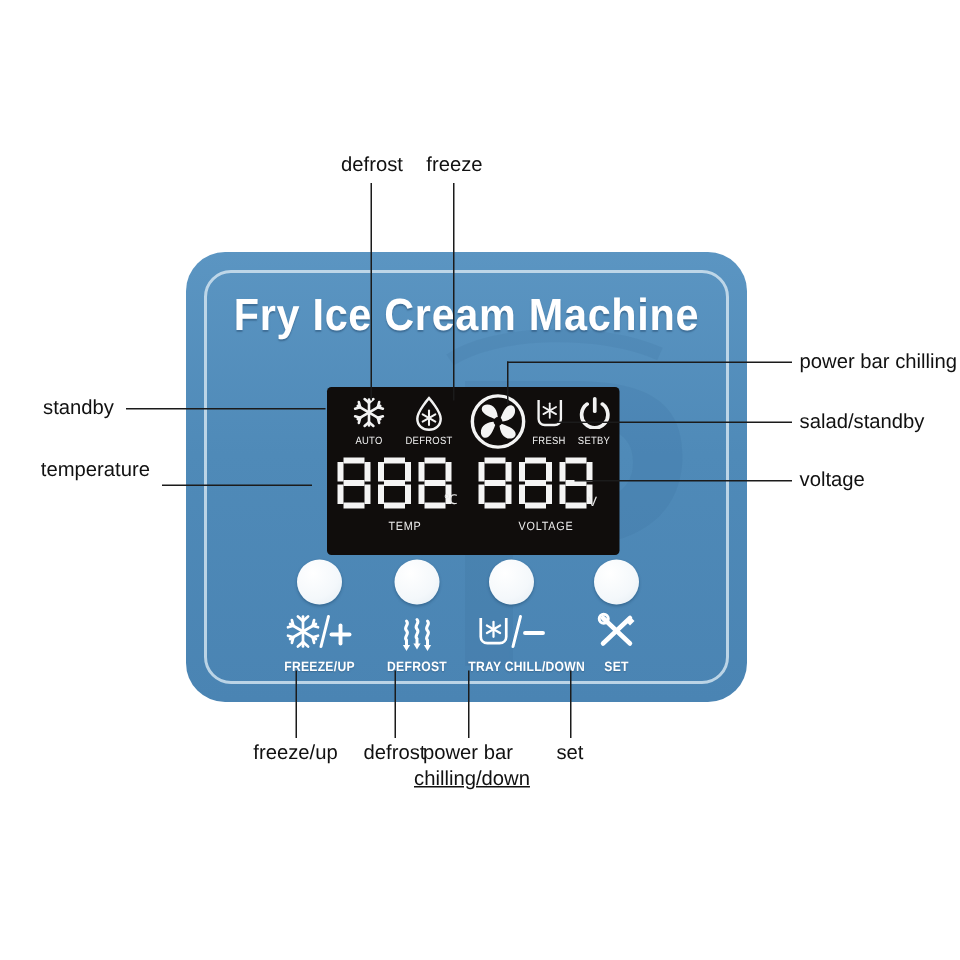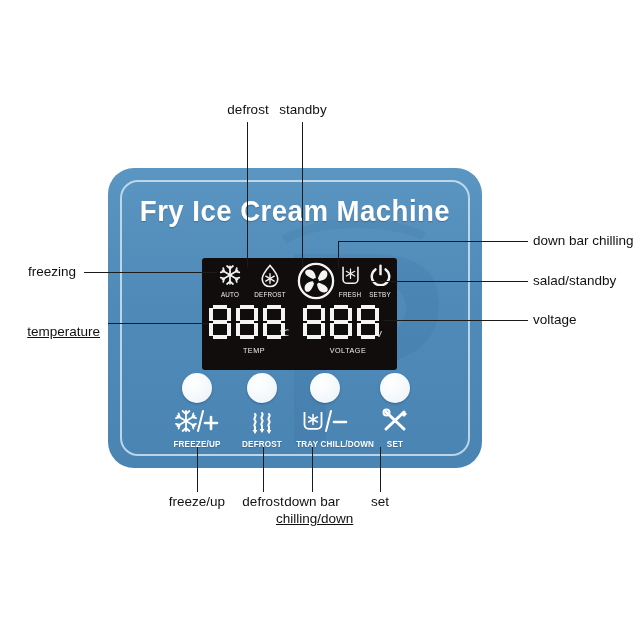--- a/index.html
+++ b/index.html
@@ -7,21 +7,21 @@
     width:640px;height:640px;
     background:#ffffff;
     font-family:"Liberation Sans", sans-serif;
     overflow:hidden;
     position:relative;
   }
   #stage{position:absolute;left:0;top:0;width:640px;height:640px;}
 
   
   .panel{
-    position:absolute;left:108px;top:168px;width:374px;height:300px;
+    position:absolute;left:124px;top:168px;width:374px;height:300px;
     background:linear-gradient(180deg,#5b95c2 0%,#4f8ab8 45%,#4a84b3 100%);
     border-radius:26px;
     overflow:hidden;
   }
   .panel-inner-border{
     position:absolute;left:12px;top:12px;right:12px;bottom:12px;
     border:2px solid #cfe2ef;border-radius:18px;opacity:.85;
     box-sizing:border-box;
   }
   .watermark{
@@ -378,45 +378,45 @@
         </div>
         <span class="blab">SET</span>
       </div>
 
     </div>
   </div>
 
   <div class="ann c" style="left:213px;top:102px;width:70px;">defrost</div>
   <div class="ln v" style="left:247px;top:122px;height:145px;"></div>
 
-  <div class="ann c" style="left:268px;top:102px;width:70px;">standby</div>
+  <div class="ann c" style="left:268px;top:102px;width:70px;">freeze</div>
   <div class="ln v" style="left:302px;top:122px;height:145px;"></div>
 
-  <div class="ann l" style="left:0px;top:264px;width:76px;">freezing</div>
+  <div class="ann l" style="left:0px;top:264px;width:76px;">standby</div>
   <div class="ln h" style="left:84px;top:272px;width:133px;"></div>
 
-  <div class="ann l" style="left:0px;top:324px;width:100px;text-decoration:underline;">temperature</div>
+  <div class="ann l" style="left:0px;top:305px;width:100px;">temperature</div>
   <div class="ln h" style="left:108px;top:323px;width:100px;"></div>
 
-  <div class="ann r" style="left:533px;top:233px;">down bar chilling</div>
+  <div class="ann r" style="left:533px;top:233px;">power bar chilling</div>
   <div class="ln h" style="left:338px;top:241px;width:190px;"></div>
   <div class="ln v" style="left:338px;top:241px;height:28px;"></div>
 
   <div class="ann r" style="left:533px;top:273px;">salad/standby</div>
   <div class="ln h" style="left:371px;top:281px;width:157px;"></div>
 
   <div class="ann r" style="left:533px;top:312px;">voltage</div>
   <div class="ln h" style="left:383px;top:320px;width:145px;"></div>
 
   <div class="ann c" style="left:155px;top:494px;width:84px;">freeze/up</div>
   <div class="ln v" style="left:197px;top:447px;height:45px;"></div>
 
   <div class="ann c" style="left:230px;top:494px;width:66px;">defrost</div>
   <div class="ln v" style="left:263px;top:447px;height:45px;"></div>
 
-  <div class="ann c" style="left:276px;top:494px;width:72px;">down bar</div>
+  <div class="ann c" style="left:276px;top:494px;width:72px;">power bar</div>
   <div class="ann c" style="left:276px;top:511px;width:72px;text-decoration:underline;">chilling/down</div>
   <div class="ln v" style="left:312px;top:447px;height:45px;"></div>
 
   <div class="ann c" style="left:350px;top:494px;width:60px;">set</div>
   <div class="ln v" style="left:380px;top:447px;height:45px;"></div>
 
 </div>
 
 </body></html>

